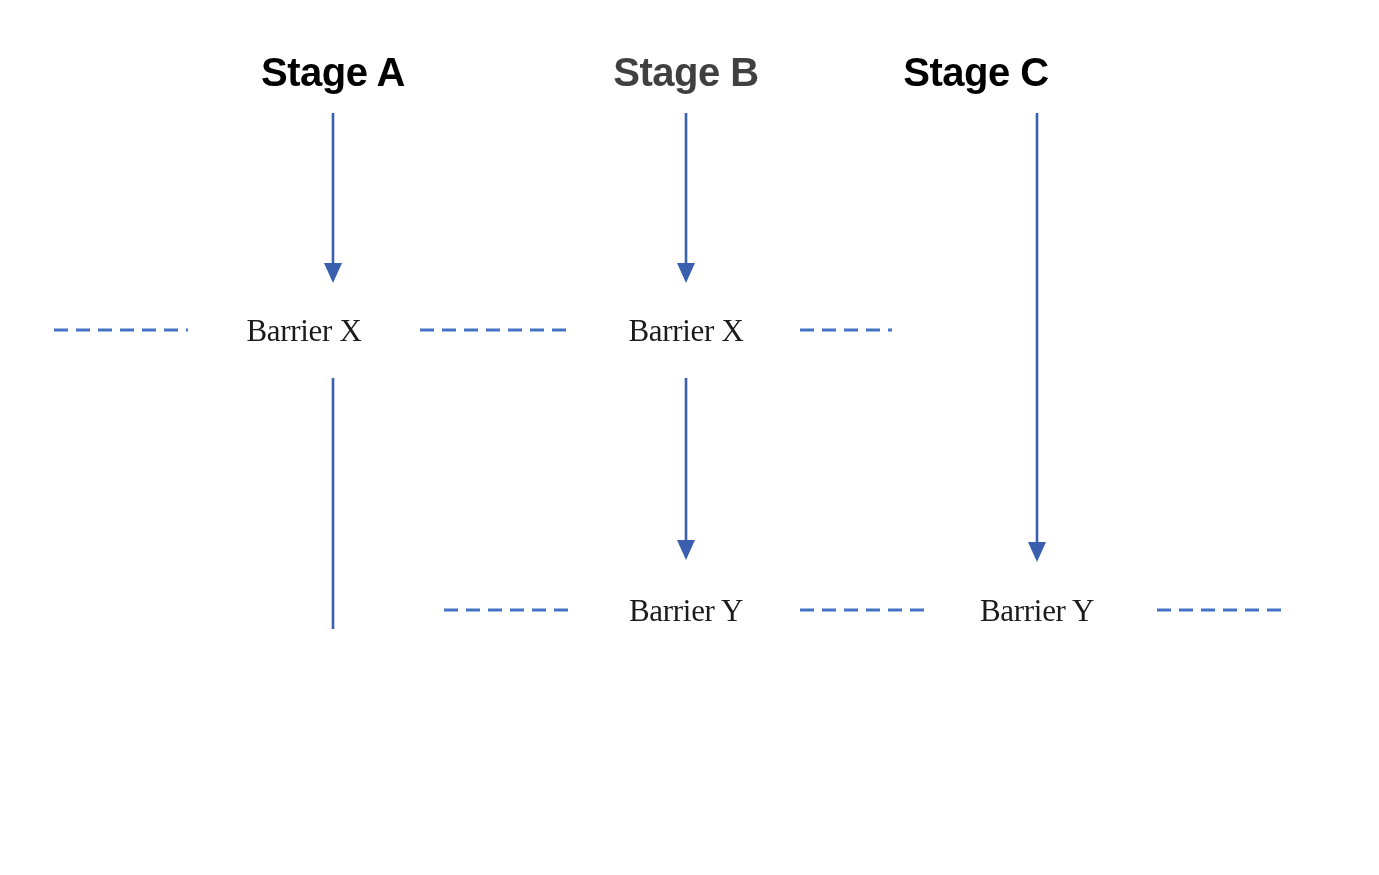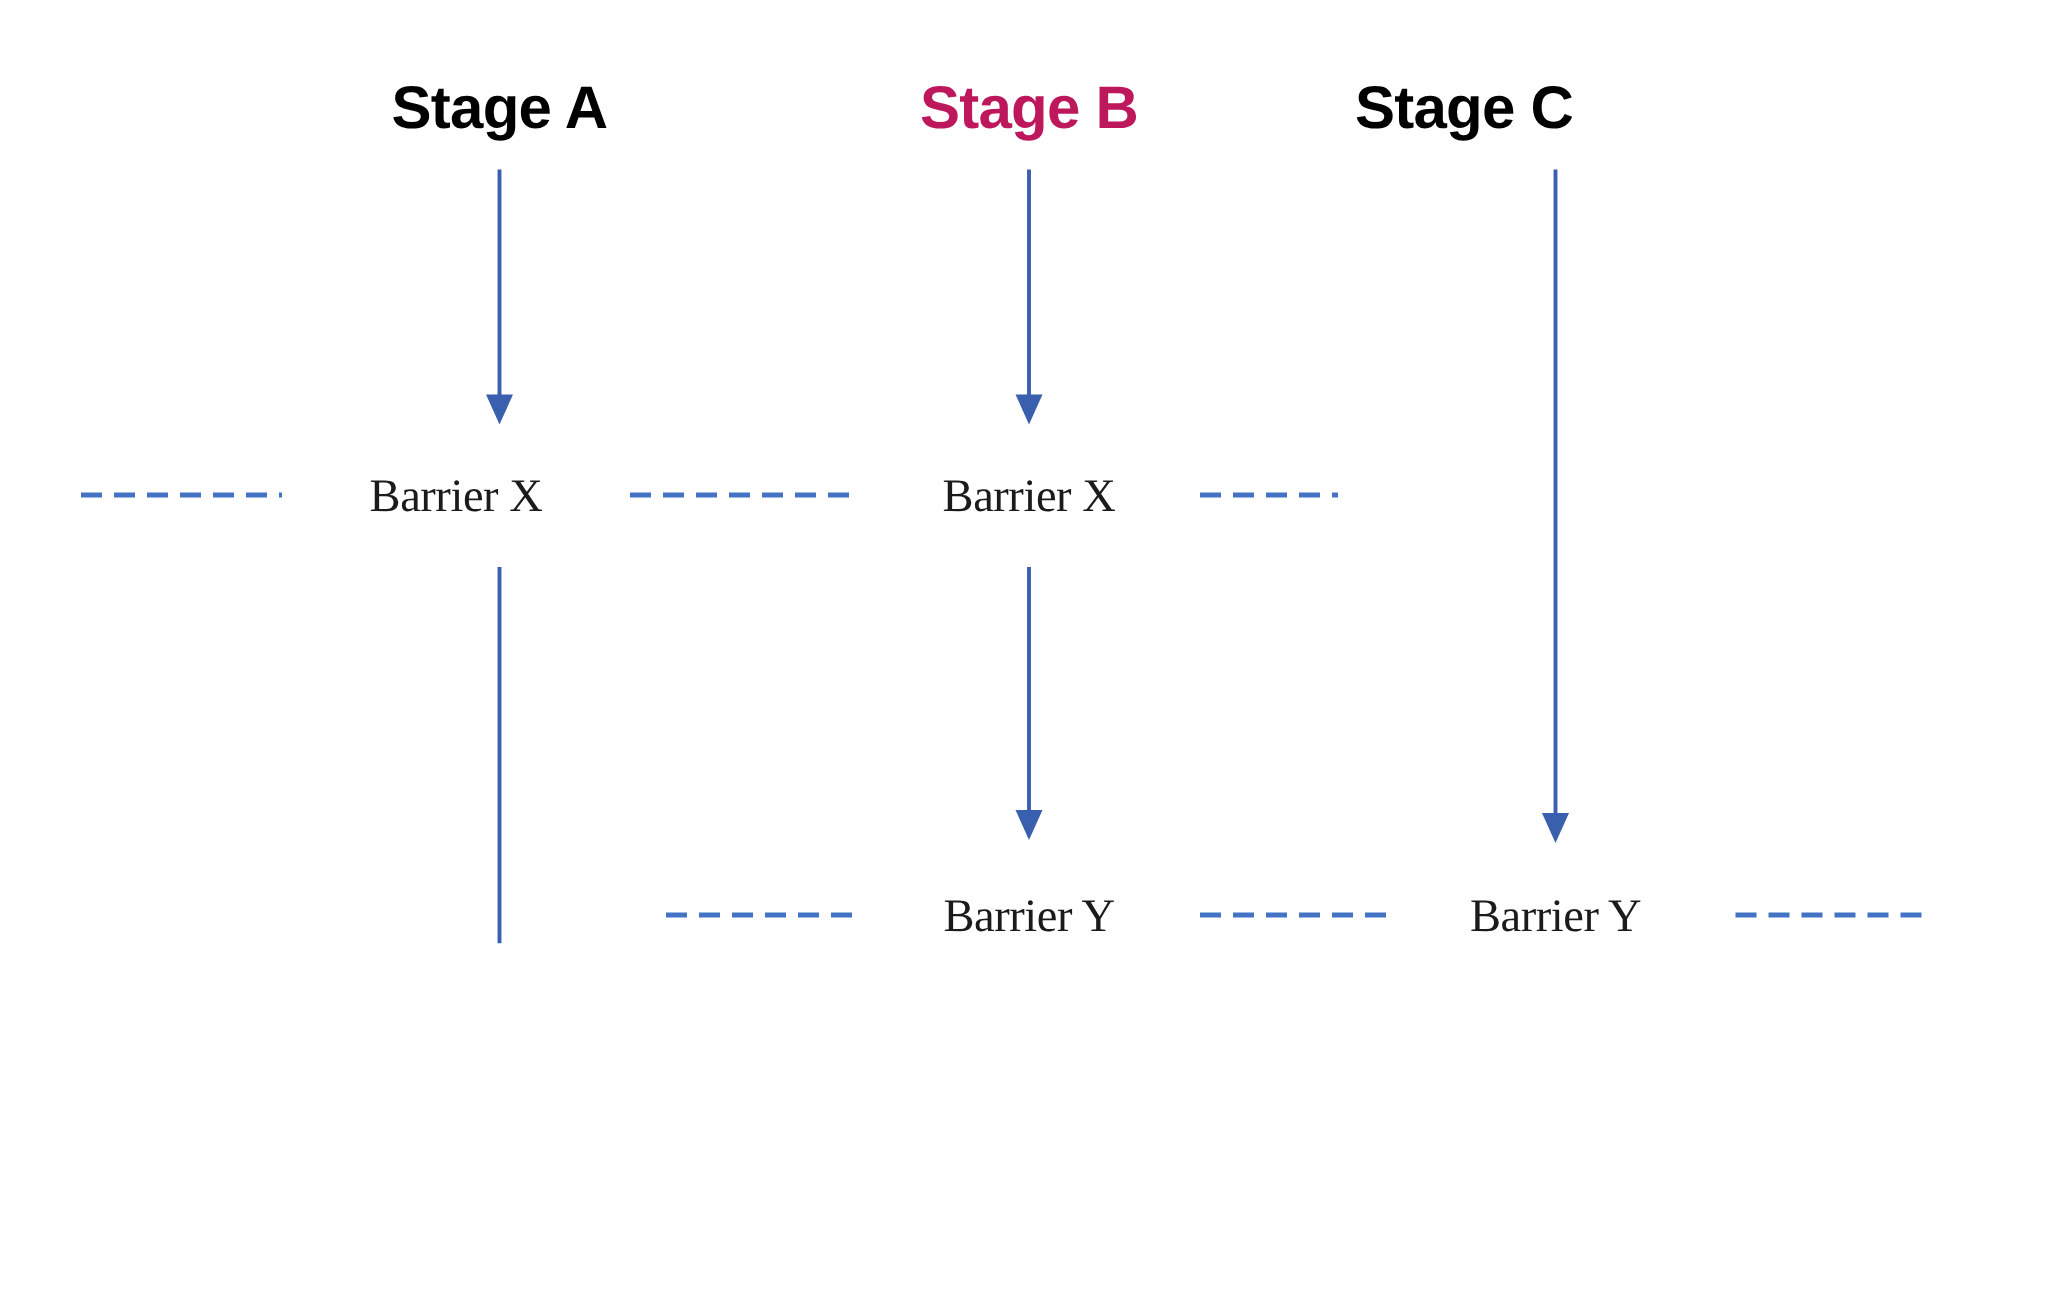--- a/index.html
+++ b/index.html
@@ -88,21 +88,21 @@
         <line x1="420" y1="330" x2="570" y2="330" stroke="#4472C4" stroke-width="3.2" stroke-dasharray="14 8" stroke-linecap="butt"></line>
         <line x1="800" y1="330" x2="892" y2="330" stroke="#4472C4" stroke-width="3.2" stroke-dasharray="14 8" stroke-linecap="butt"></line>
         <line x1="444" y1="610" x2="572" y2="610" stroke="#4472C4" stroke-width="3.2" stroke-dasharray="14 8" stroke-linecap="butt"></line>
         <line x1="800" y1="610" x2="928" y2="610" stroke="#4472C4" stroke-width="3.2" stroke-dasharray="14 8" stroke-linecap="butt"></line>
         <line x1="1157" y1="610" x2="1285" y2="610" stroke="#4472C4" stroke-width="3.2" stroke-dasharray="14 8" stroke-linecap="butt"></line>
       </g>
   </svg>
 
   <div id="header-layer">
       <div class="stage-header" style="left: 333px; top: 72px; color: rgb(0, 0, 0);">Stage A</div>
-      <div class="stage-header" style="left: 686px; top: 72px; color: #be185d;">Stage B</div>
+      <div class="stage-header" style="left: 686px; top: 72px; color: #404040;">Stage B</div>
       <div class="stage-header" style="left: 976px; top: 72px; color: rgb(0, 0, 0);">Stage C</div>
     </div>
   <div id="barrier-layer">
       <div class="barrier-label" style="left: 304px; top: 330px; color: rgb(27, 27, 27);">Barrier X</div>
       <div class="barrier-label" style="left: 686px; top: 330px; color: rgb(27, 27, 27);">Barrier X</div>
       <div class="barrier-label" style="left: 686px; top: 610px; color: rgb(27, 27, 27);">Barrier Y</div>
       <div class="barrier-label" style="left: 1037px; top: 610px; color: rgb(27, 27, 27);">Barrier Y</div>
     </div>
 
 </div>

